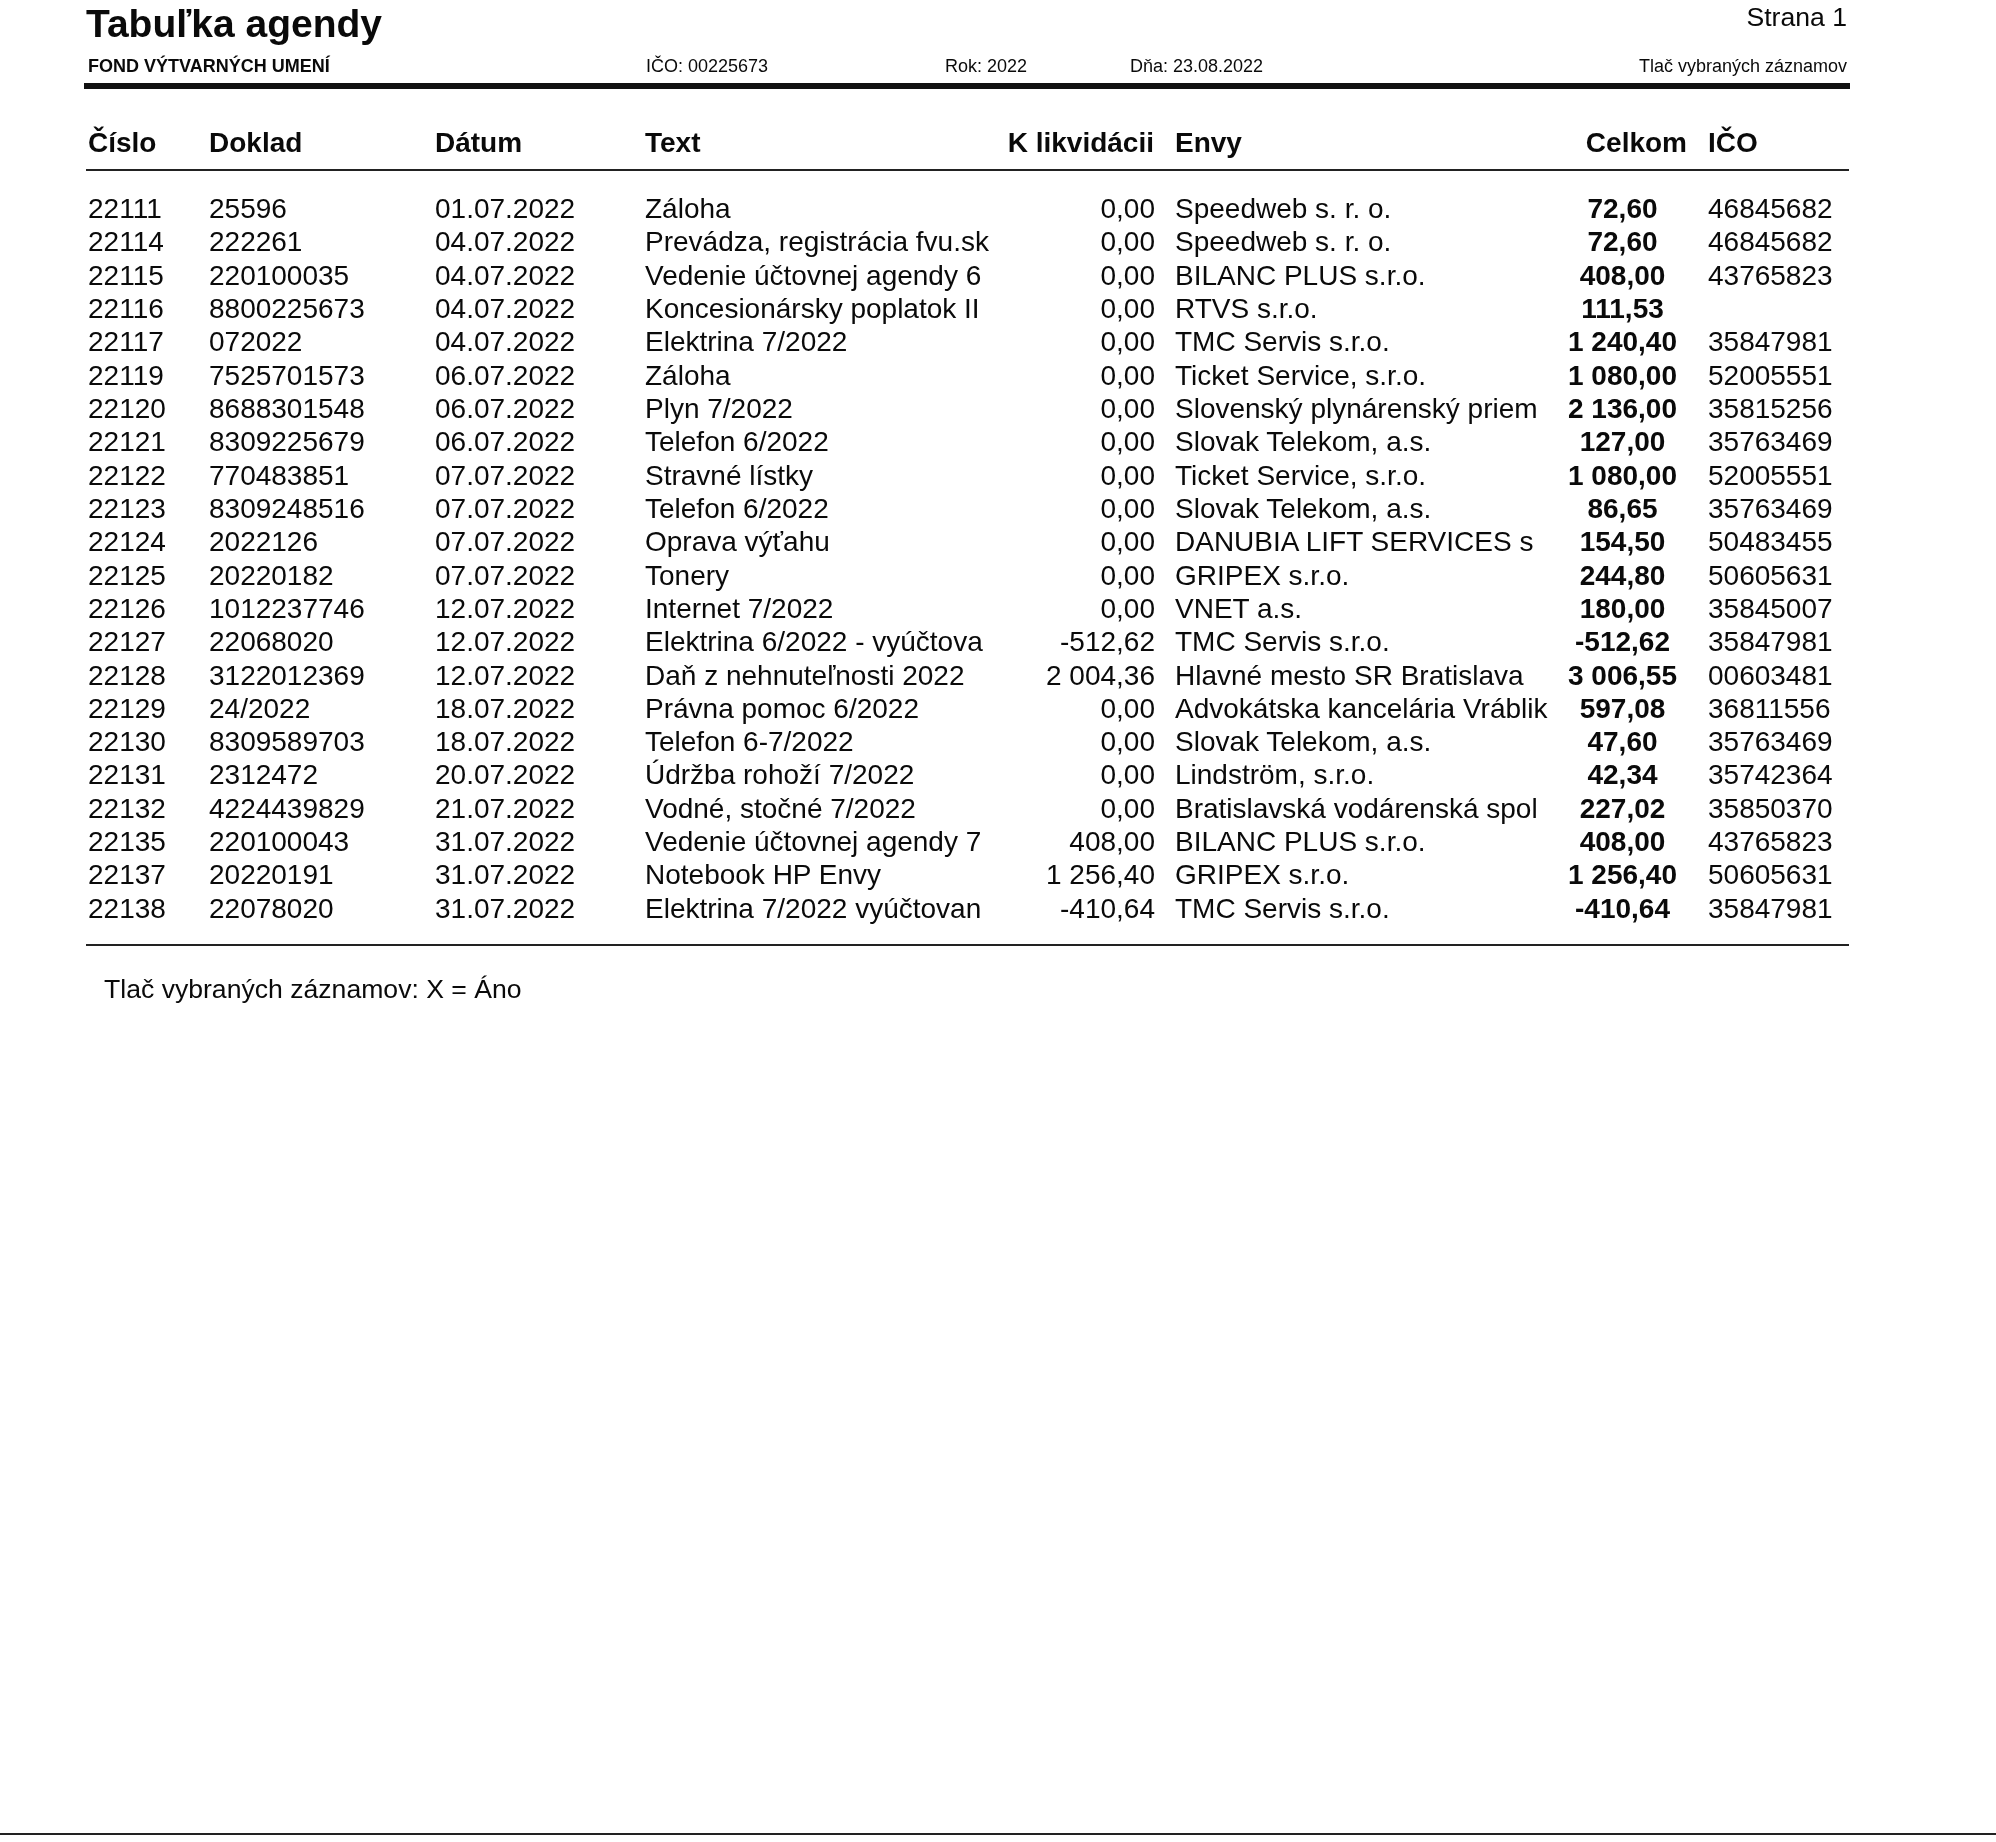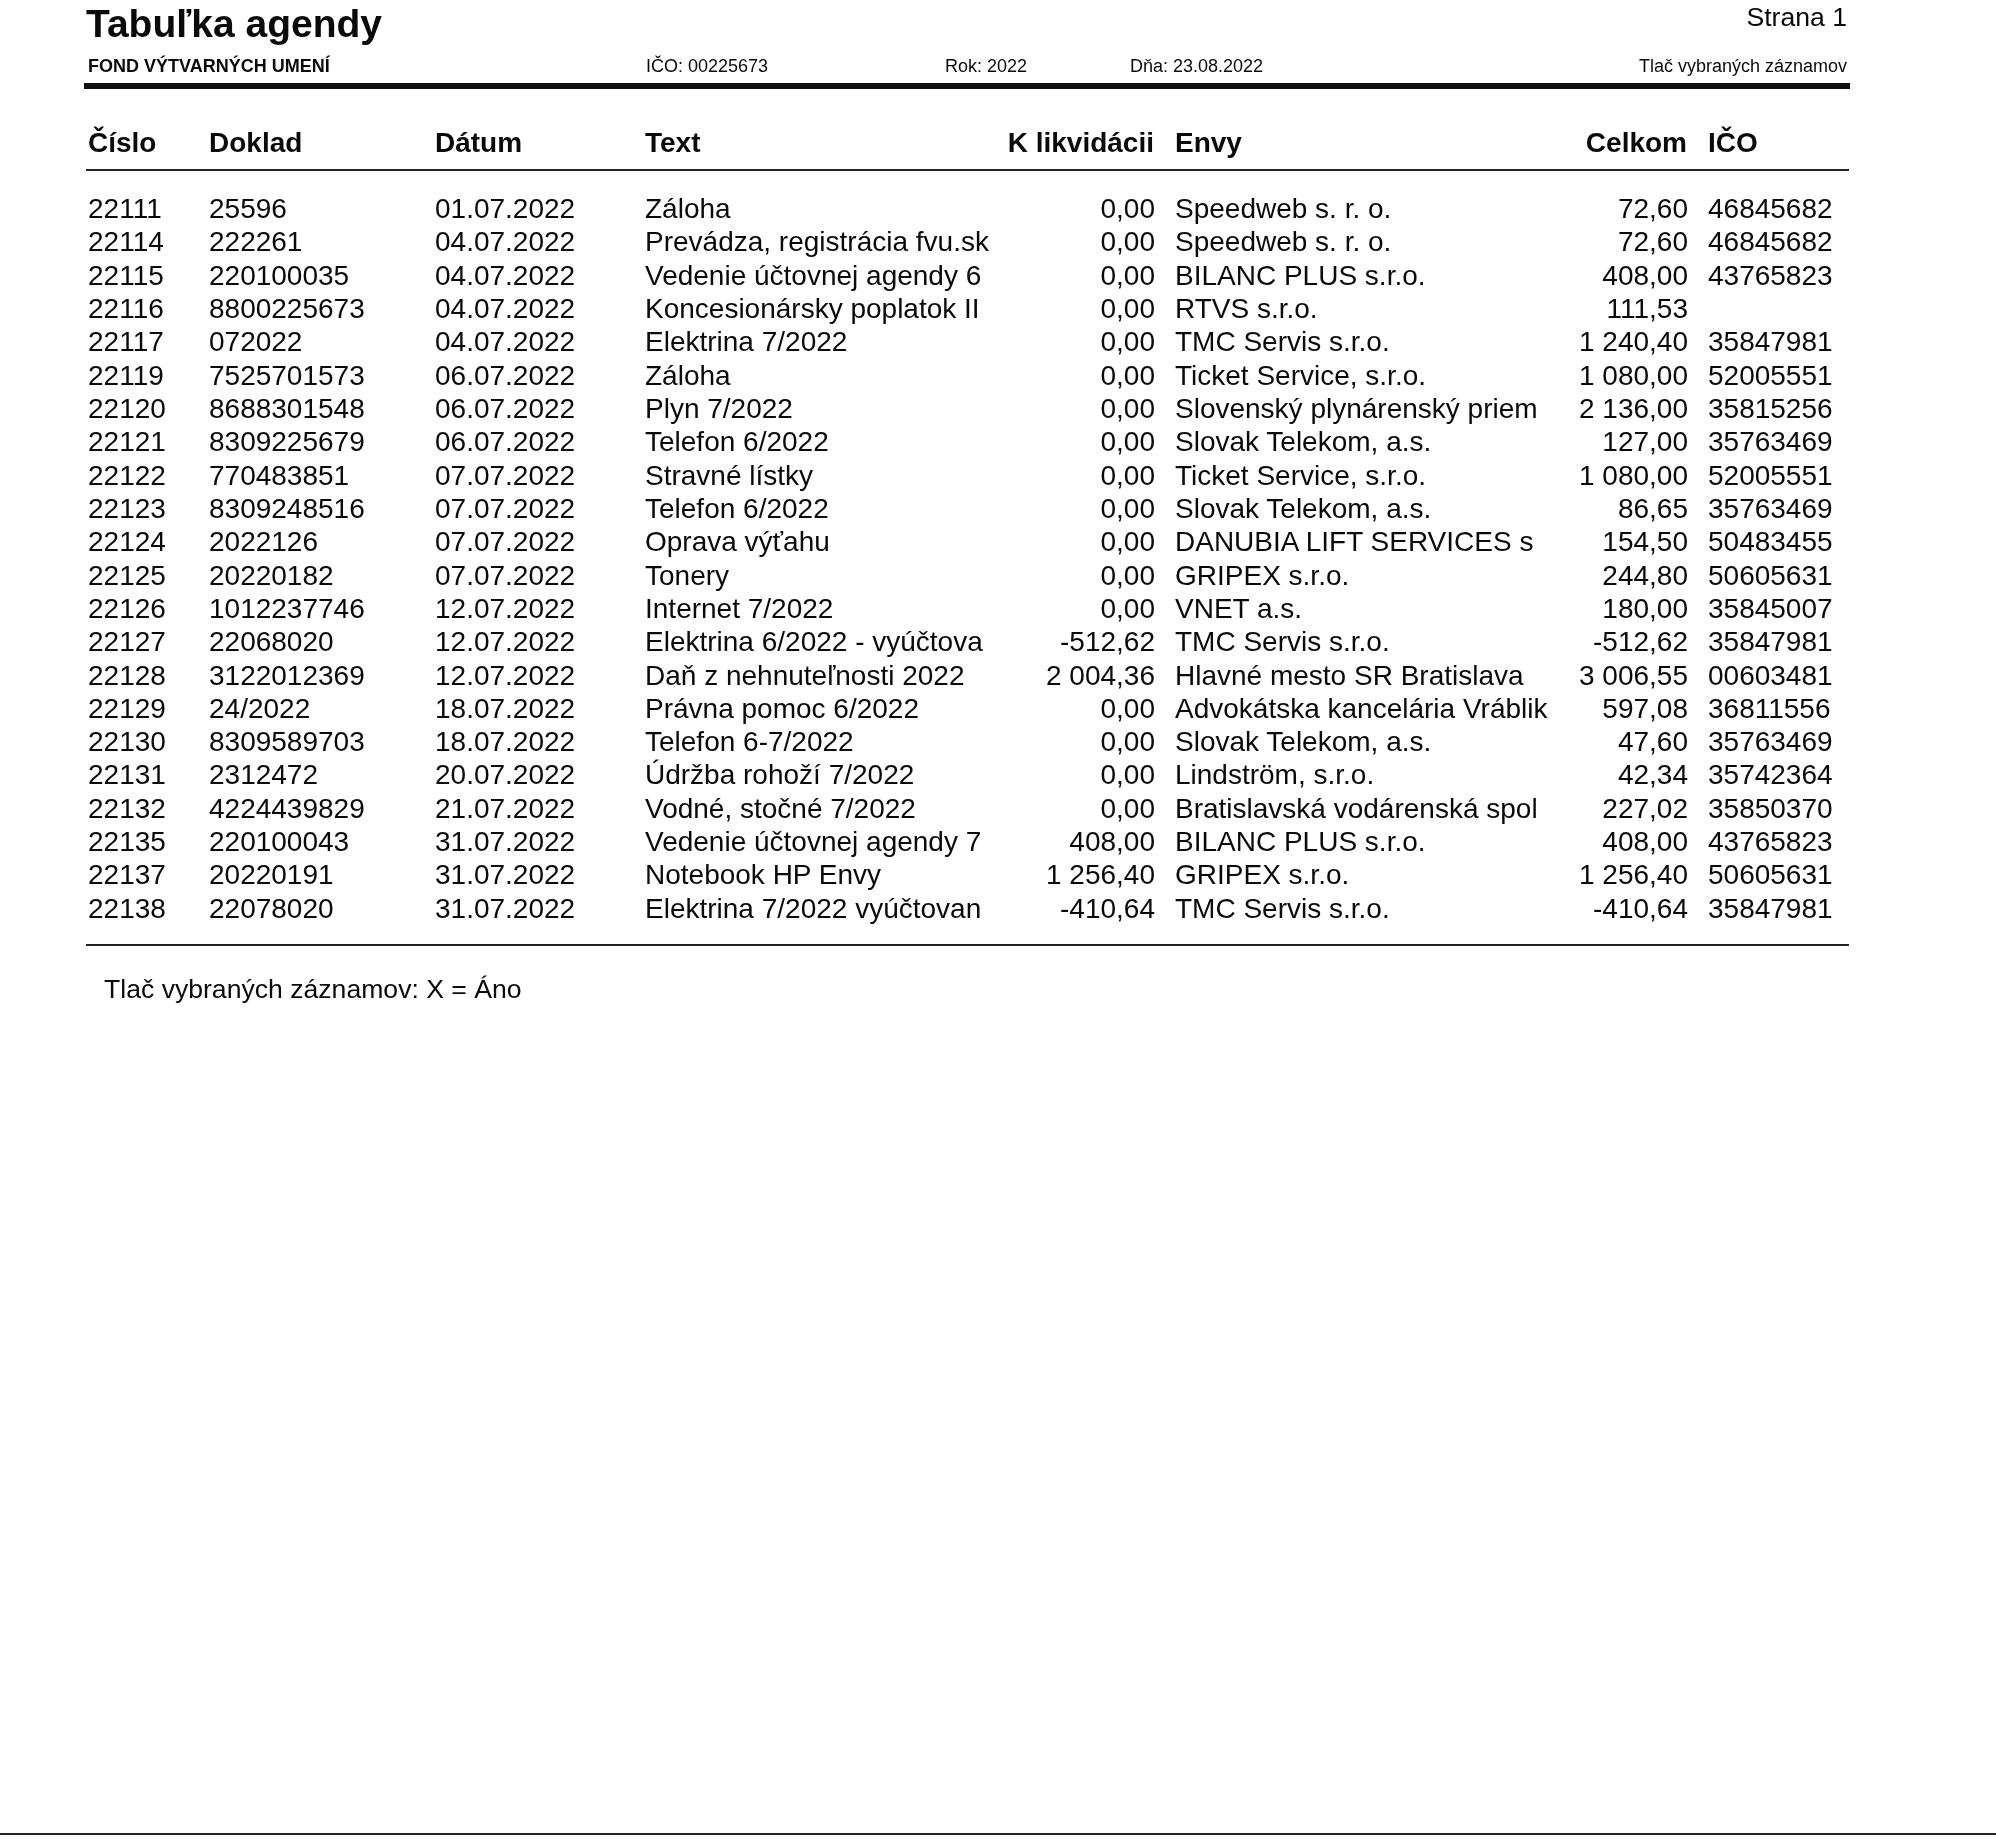--- a/index.html
+++ b/index.html
@@ -24,21 +24,21 @@
 
   .hdr { top: 125px; font-size: 28px; font-weight: bold; line-height: 36px; }
   .row { position: absolute; left: 0; width: 1737px; height: 34px; font-size: 28px; line-height: 34px; }
   .cell { position: absolute; top: 0; white-space: nowrap; overflow: hidden; }
   .c-cislo { left: 88px; width: 117px; }
   .c-doklad { left: 209px; width: 219px; }
   .c-datum { left: 435px; width: 203px; }
   .c-text { left: 645px; width: 347px; }
   .c-lik { left: 1014px; width: 141px; text-align: right; }
   .c-firma { left: 1175px; width: 377px; }
-  .c-celkom { left: 1557px; width: 131px; text-align: right; }
+  .c-celkom { left: 1557px; width: 131px; text-align: center; font-weight: bold; }
   .c-ico { left: 1708px; width: 141px; }
   .hdr-lik { right: 842px; }
   .hdr-celkom { right: 309px; }
   .footer { left: 104px; top: 972px; font-size: 26.6px; line-height: 34px; }
   #rows { position: absolute; left: 0; top: 192px; width: 1996px; }
 </style>
 </head>
 <body>
 
 <div class="abs title">Tabuľka agendy</div>

